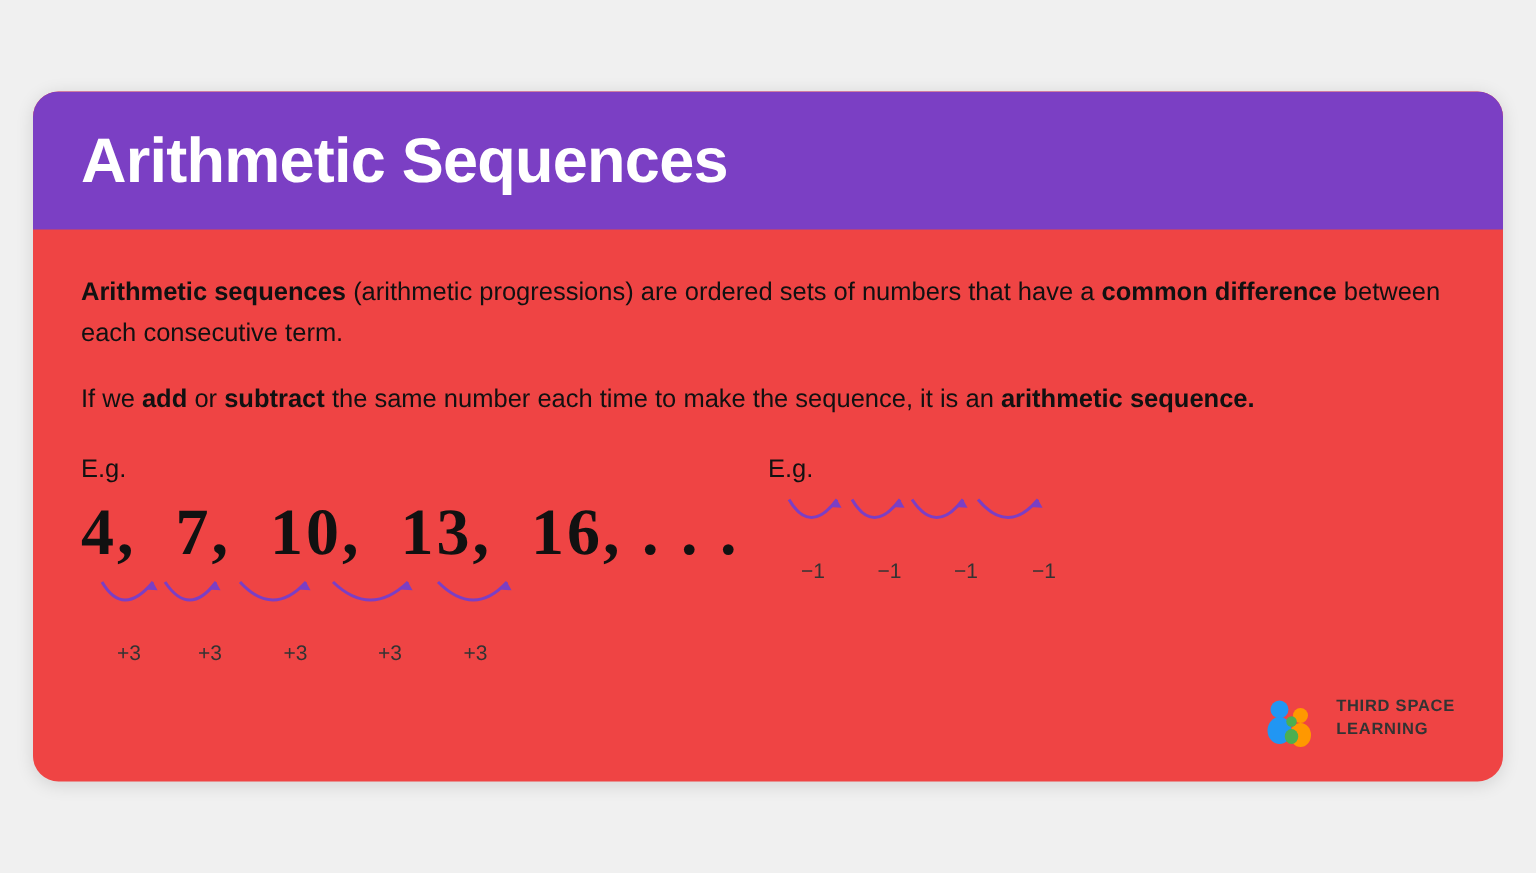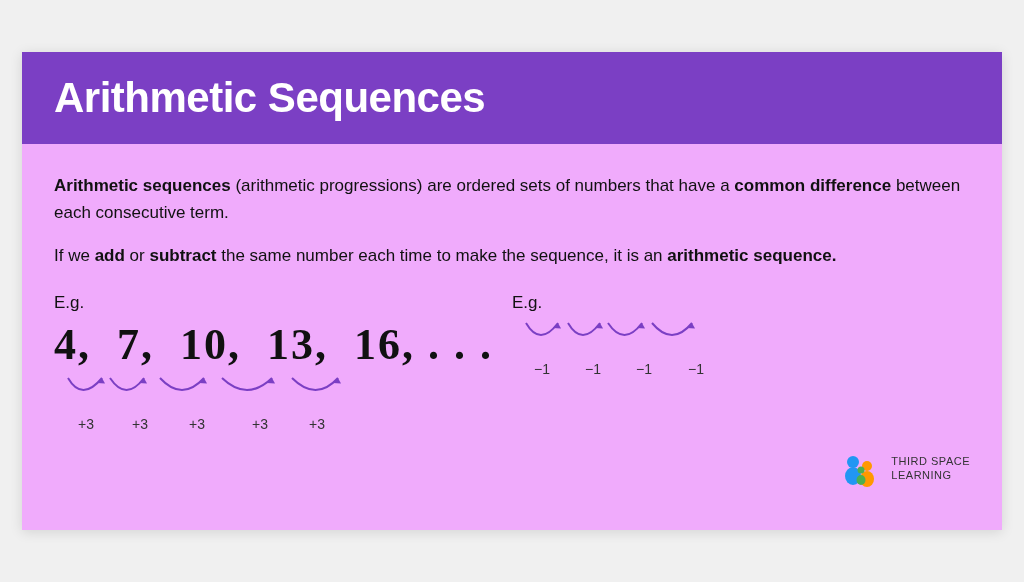--- a/index.html
+++ b/index.html
@@ -9,41 +9,41 @@
       background: #f0f0f0;
       display: flex;
       align-items: center;
       justify-content: center;
       width: 1024px;
       height: 582px;
       overflow: hidden;
     }
 
     .card {
-      background: #f0abfc;
+      background: #ef4444;
       width: 980px;
-      border-radius: 0;
+      border-radius: 17px;
       overflow: hidden;
       box-shadow: 0 2px 12px rgba(0,0,0,0.12);
     }
 
     .card-header {
       background: #7b3fc4;
       padding: 22px 32px 22px 32px;
     }
 
     .card-header h1 {
       color: #ffffff;
       font-size: 42px;
       font-weight: 800;
       letter-spacing: -0.5px;
     }
 
     .card-body {
-      padding: 28px 32px 40px 32px;
+      padding: 28px 32px 20px 32px;
     }
 
     .intro-text {
       font-size: 17px;
       line-height: 1.6;
       color: #111;
       margin-bottom: 16px;
     }
 
     .intro-text2 {
@@ -91,21 +91,21 @@
       gap: 8px;
     }
 
     .tsl-icon {
       width: 44px;
       height: 44px;
     }
 
     .tsl-text {
       font-size: 11px;
-      font-weight: 400;
+      font-weight: 700;
       color: #333;
       text-align: left;
       line-height: 1.3;
       letter-spacing: 0.5px;
     }
 
     
     .arrows-container {
       margin-top: 2px;
       margin-bottom: 0px;

